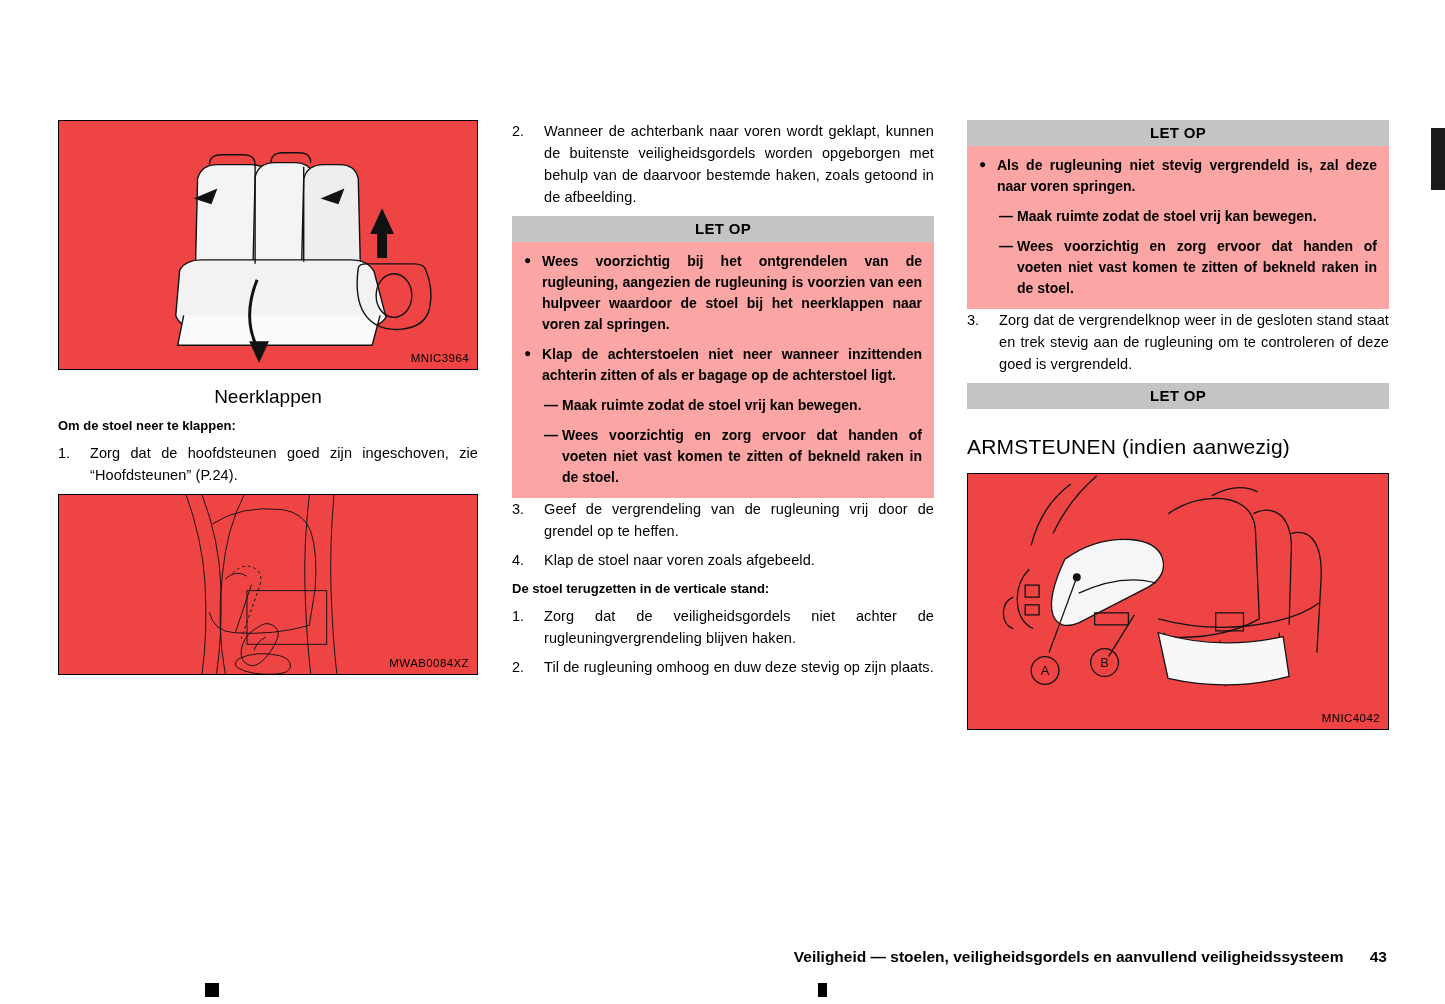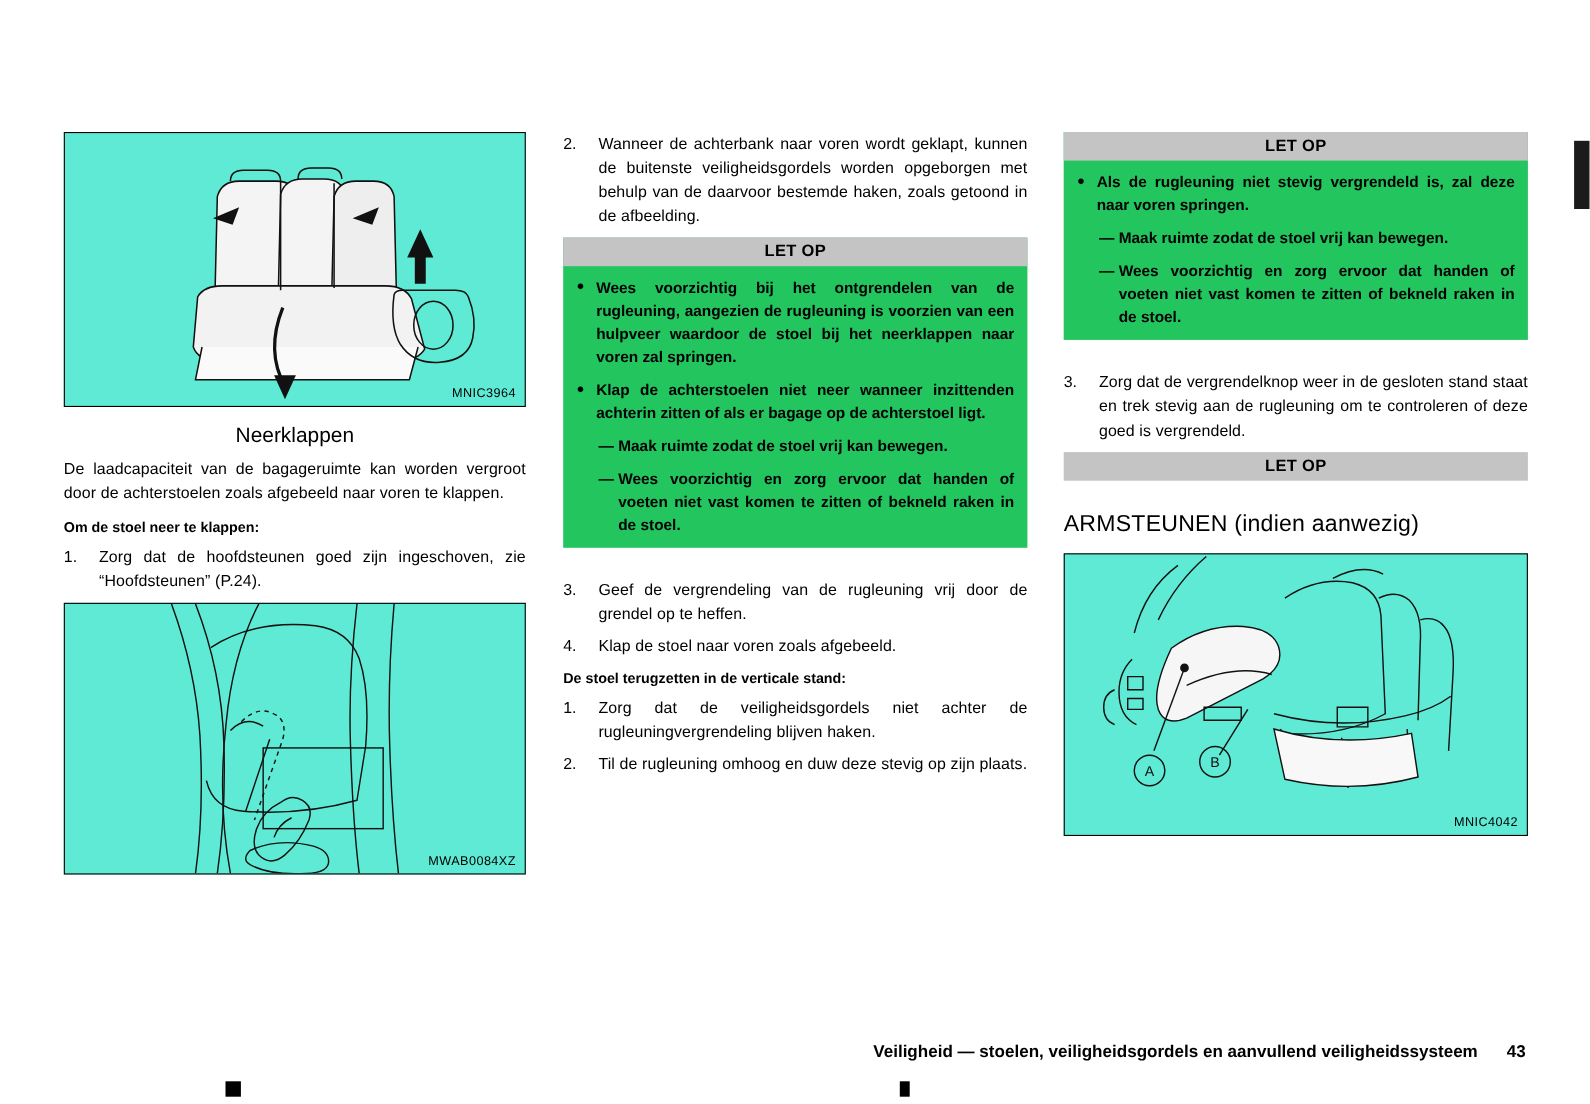--- a/index.html
+++ b/index.html
@@ -72,37 +72,37 @@
   .numitem .txt {
     flex: 1;
     text-align: justify;
     letter-spacing: 0.1px;
   }
 
   
   .figure {
     border: 1px solid #000;
     position: relative;
-    background: #5eead4;
+    background: #ef4444;
     margin-bottom: 16px;
     box-sizing: border-box;
   }
   .fig-code {
     position: absolute;
     right: 8px;
     bottom: 5px;
     font-size: 11.5px;
     letter-spacing: 0.4px;
   }
   .fig-svg { display: block; width: 100%; height: 100%; }
 
   
   .caution {
-    background: #22c55e;
-    margin: 6px 0 28px 0;
+    background: #fca5a5;
+    margin: 6px 0 0 0;
     box-sizing: border-box;
   }
   .caution-title {
     background: #c4c4c4;
     text-align: center;
     font-weight: bold;
     font-size: 15px;
     padding: 4px 0 5px 0;
     letter-spacing: 0.3px;
   }
@@ -223,31 +223,30 @@
 
         <g fill="none" stroke="#111" stroke-width="1.4">
           <path d="M300 148 q-4 30 6 46 q12 18 36 16 q26 -2 30 -22 q4 -18 -4 -38 q-2 -6 -12 -6 h-48 q-7 0 -8 4 z"></path>
           <ellipse cx="336" cy="176" rx="18" ry="22"></ellipse>
         </g>
       </svg>
       <div class="fig-code">MNIC3964</div>
     </div>
 
     <h2 class="sub-title">Neerklappen</h2>
-    <p class="body">De laadcapaciteit van de bagageruimte kan worden vergroot door de achterstoelen zoals afgebeeld naar voren te klappen.</p>
     <p class="bold-lead">Om de stoel neer te klappen:</p>
 
     <div class="numlist">
       <div class="numitem">
         <div class="num">1.</div>
         <div class="txt">Zorg dat de hoofdsteunen goed zijn ingeschoven, zie “Hoofdsteunen” (P.24).</div>
       </div>
     </div>
 
-    <div class="figure" style="height:247px;">
+    <div class="figure" style="height:181px;">
       <svg class="fig-svg" viewBox="0 0 418 247">
         <g fill="none" stroke="#111" stroke-width="1.3">
 
           <path d="M96 0 q22 60 26 120 q4 70 -4 127"></path>
           <path d="M118 0 q24 62 26 128 q2 64 -6 119"></path>
           <path d="M176 0 q-24 46 -30 110 q-8 72 4 137"></path>
           <path d="M266 0 q-8 70 -6 128 q2 70 8 119"></path>
           <path d="M300 0 q-6 68 -4 130 q2 66 8 117"></path>
 
           <path d="M132 40 q40 -26 96 -20 q30 4 40 30 q10 30 6 80 l-8 50 q-50 14 -104 10 q-28 -2 -34 -28"></path>

